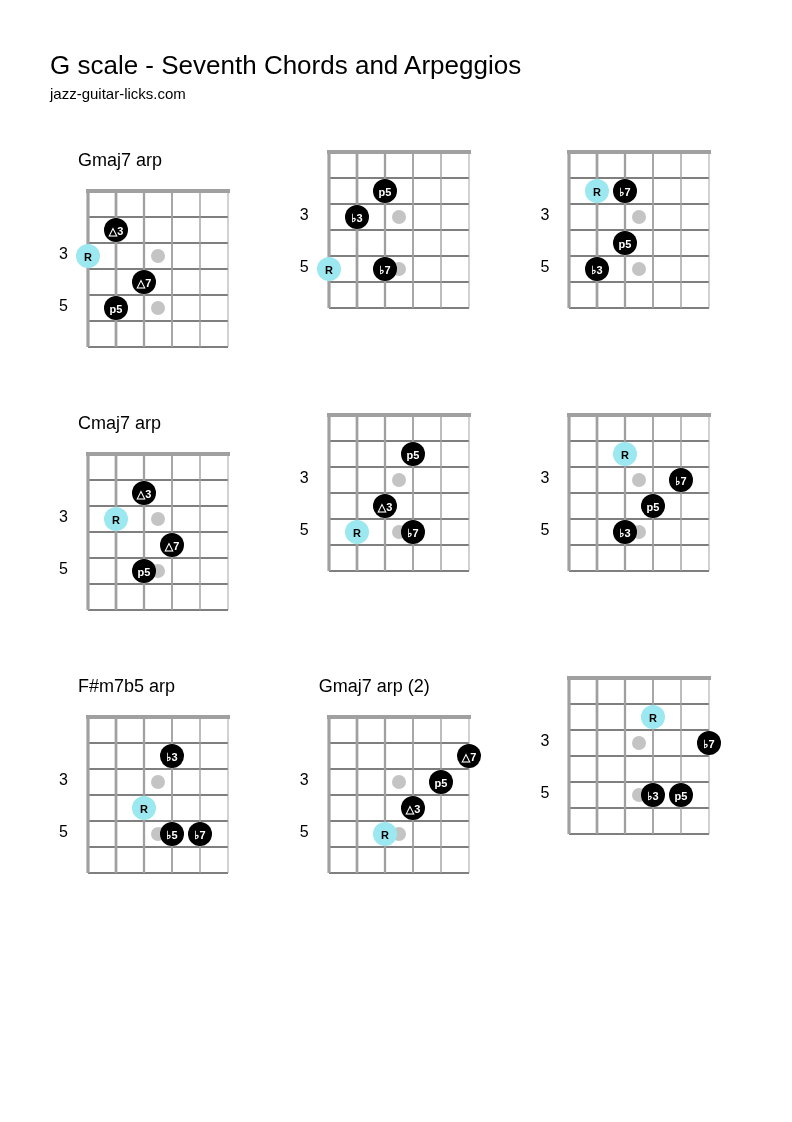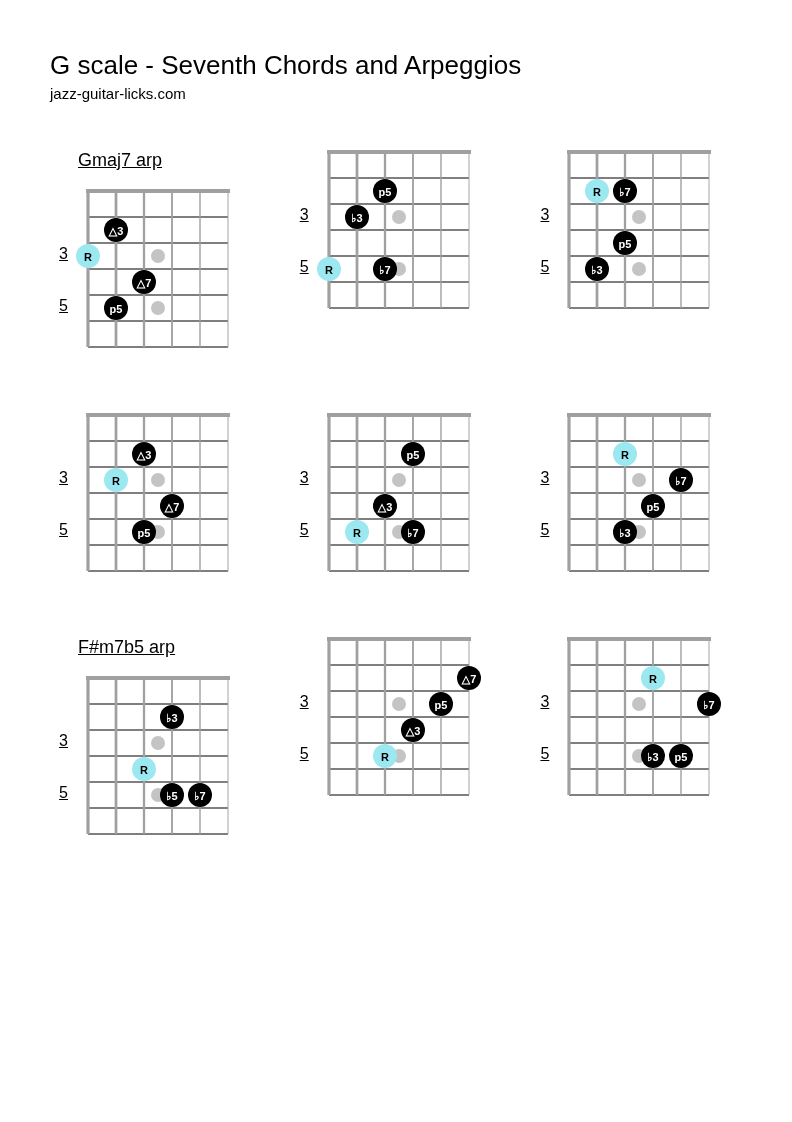--- a/index.html
+++ b/index.html
@@ -19,21 +19,20 @@
   .subtitle {
     font-size: 15px;
     color: #000;
     margin-bottom: 48px;
   }
   .grid {
     display: grid;
     grid-template-columns: repeat(3, 1fr);
     column-gap: 30px;
     row-gap: 60px;
-    text-decoration: underline;
   }
   .chord { }
   .chord-name {
     font-size: 18px;
     color: #000;
     margin-bottom: 18px;
     margin-left: 28px;
   }
   .diagram-wrap {
     display: flex;
@@ -184,20 +183,21 @@
               <text x="56" y="39.5" class="dot">♭7</text>
               <circle cx="56" cy="91" r="12" fill="#000000"></circle>
               <text x="56" y="91.5" class="dot">p5</text>
               <circle cx="28" cy="117" r="12" fill="#000000"></circle>
               <text x="28" y="117.5" class="dot">♭3</text>
             </g>
           </svg></div>
       </div>
     </div>
     <div class="chord">
+      <div class="chord-name">Cmaj7 arp</div>
       <div class="diagram-wrap">
         <div class="fret-labels">
           <div class="lab"></div>
           <div class="lab"></div>
           <div class="lab">3</div>
           <div class="lab"></div>
           <div class="lab">5</div>
           <div class="lab"></div>
         </div>
         <div class="diagram"><svg width="168" height="160">
@@ -341,20 +341,21 @@
               <text x="84" y="39.5" class="dot">♭3</text>
               <circle cx="84" cy="117" r="12" fill="#000000"></circle>
               <text x="84" y="117.5" class="dot">♭5</text>
               <circle cx="112" cy="117" r="12" fill="#000000"></circle>
               <text x="112" y="117.5" class="dot">♭7</text>
             </g>
           </svg></div>
       </div>
     </div>
     <div class="chord">
+      <div class="chord-name">Gmaj7 arp (2)</div>
       <div class="diagram-wrap">
         <div class="fret-labels">
           <div class="lab"></div>
           <div class="lab"></div>
           <div class="lab">3</div>
           <div class="lab"></div>
           <div class="lab">5</div>
           <div class="lab"></div>
         </div>
         <div class="diagram"><svg width="168" height="160">

